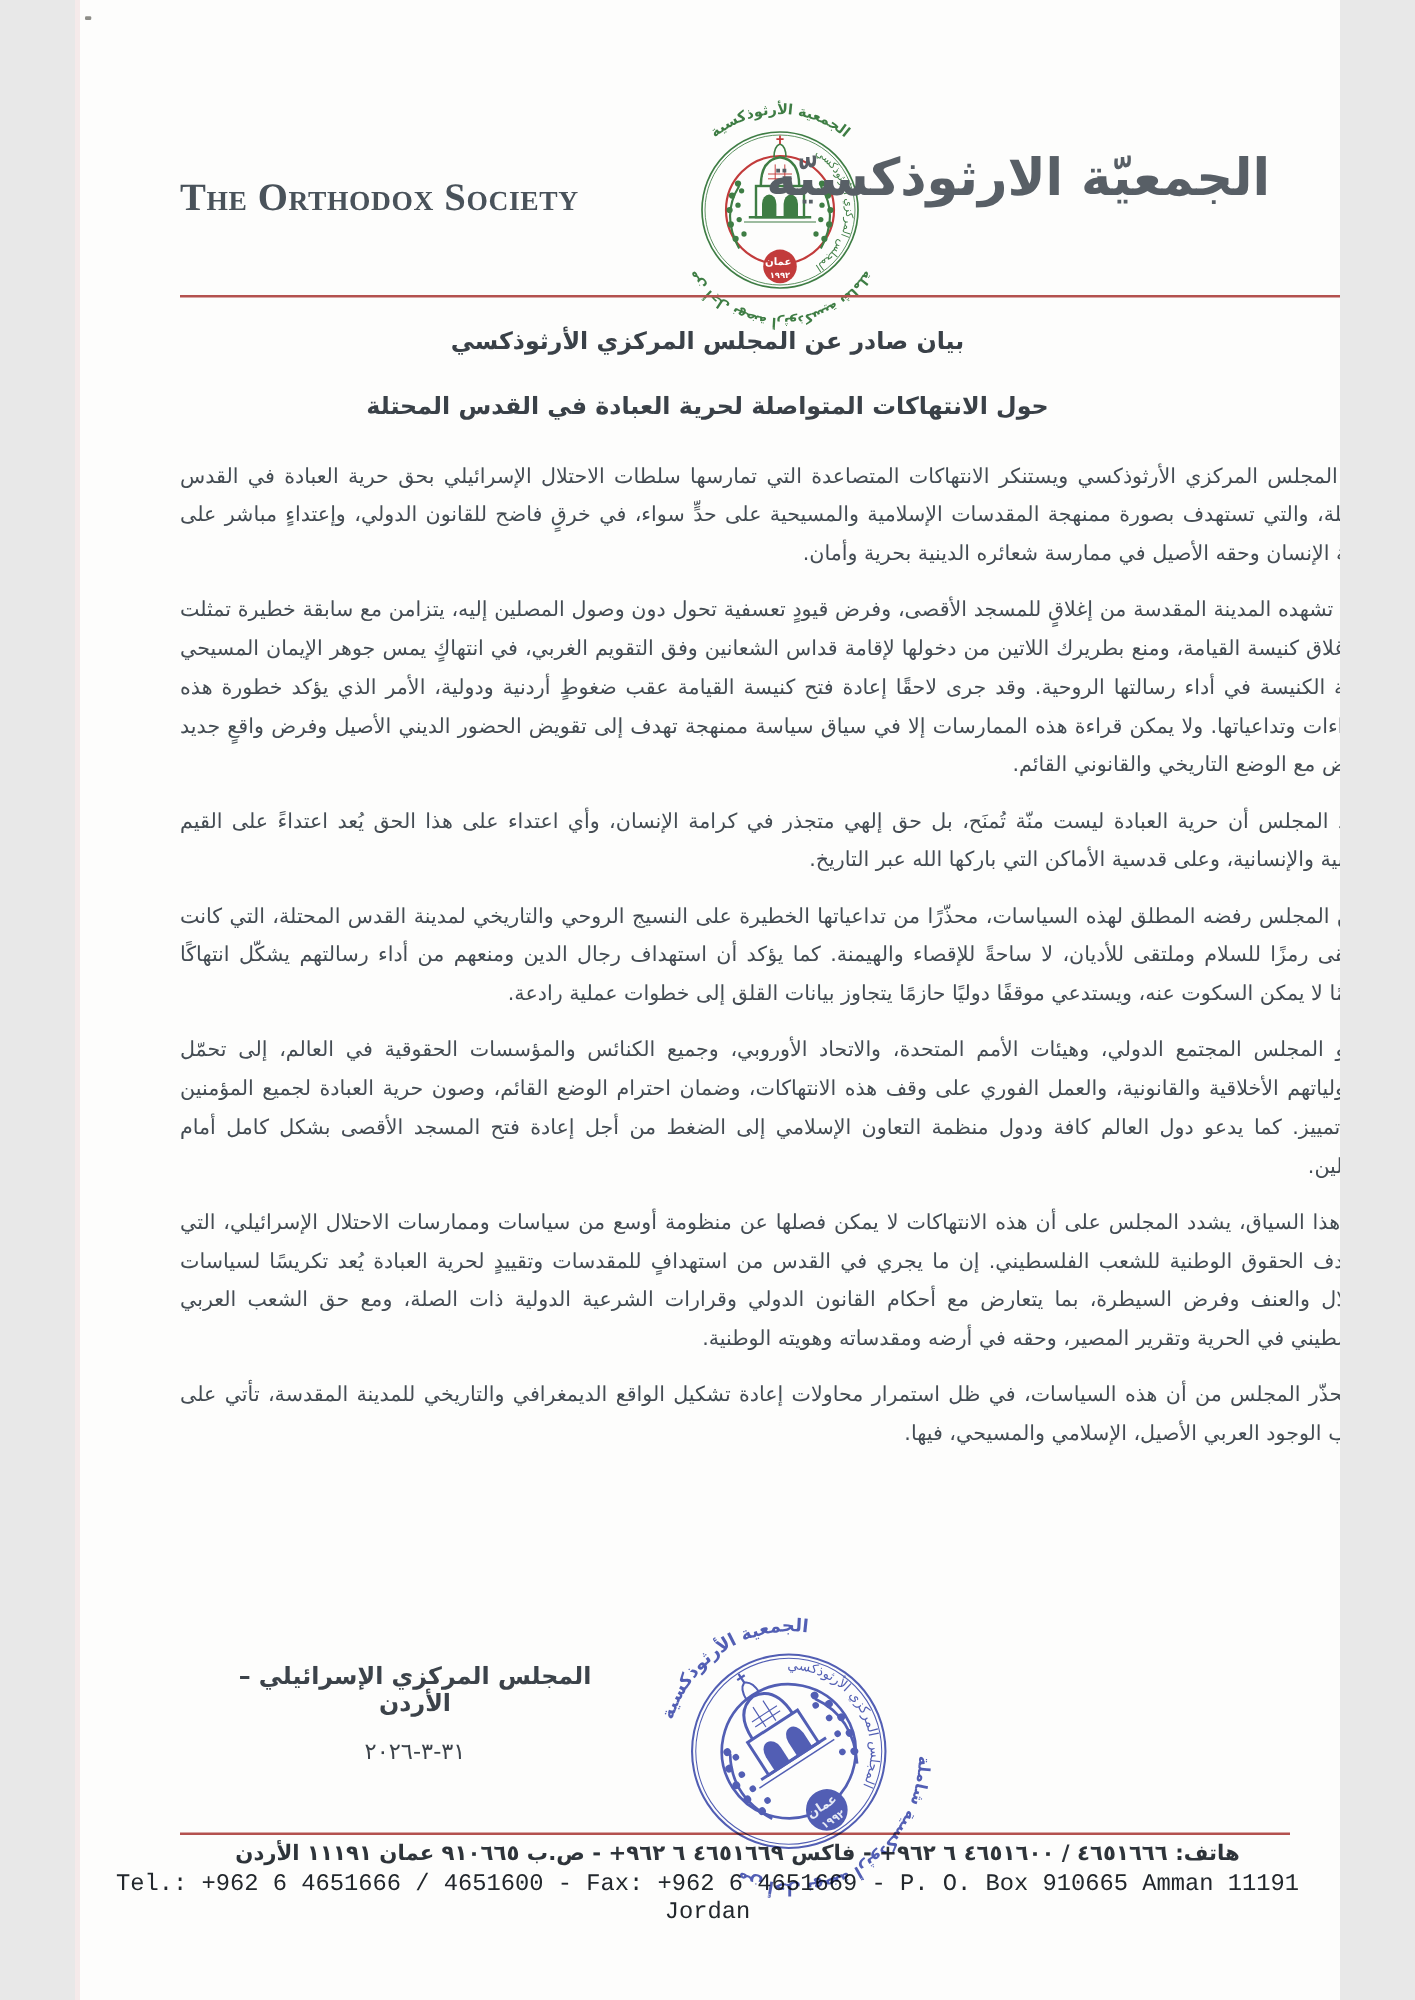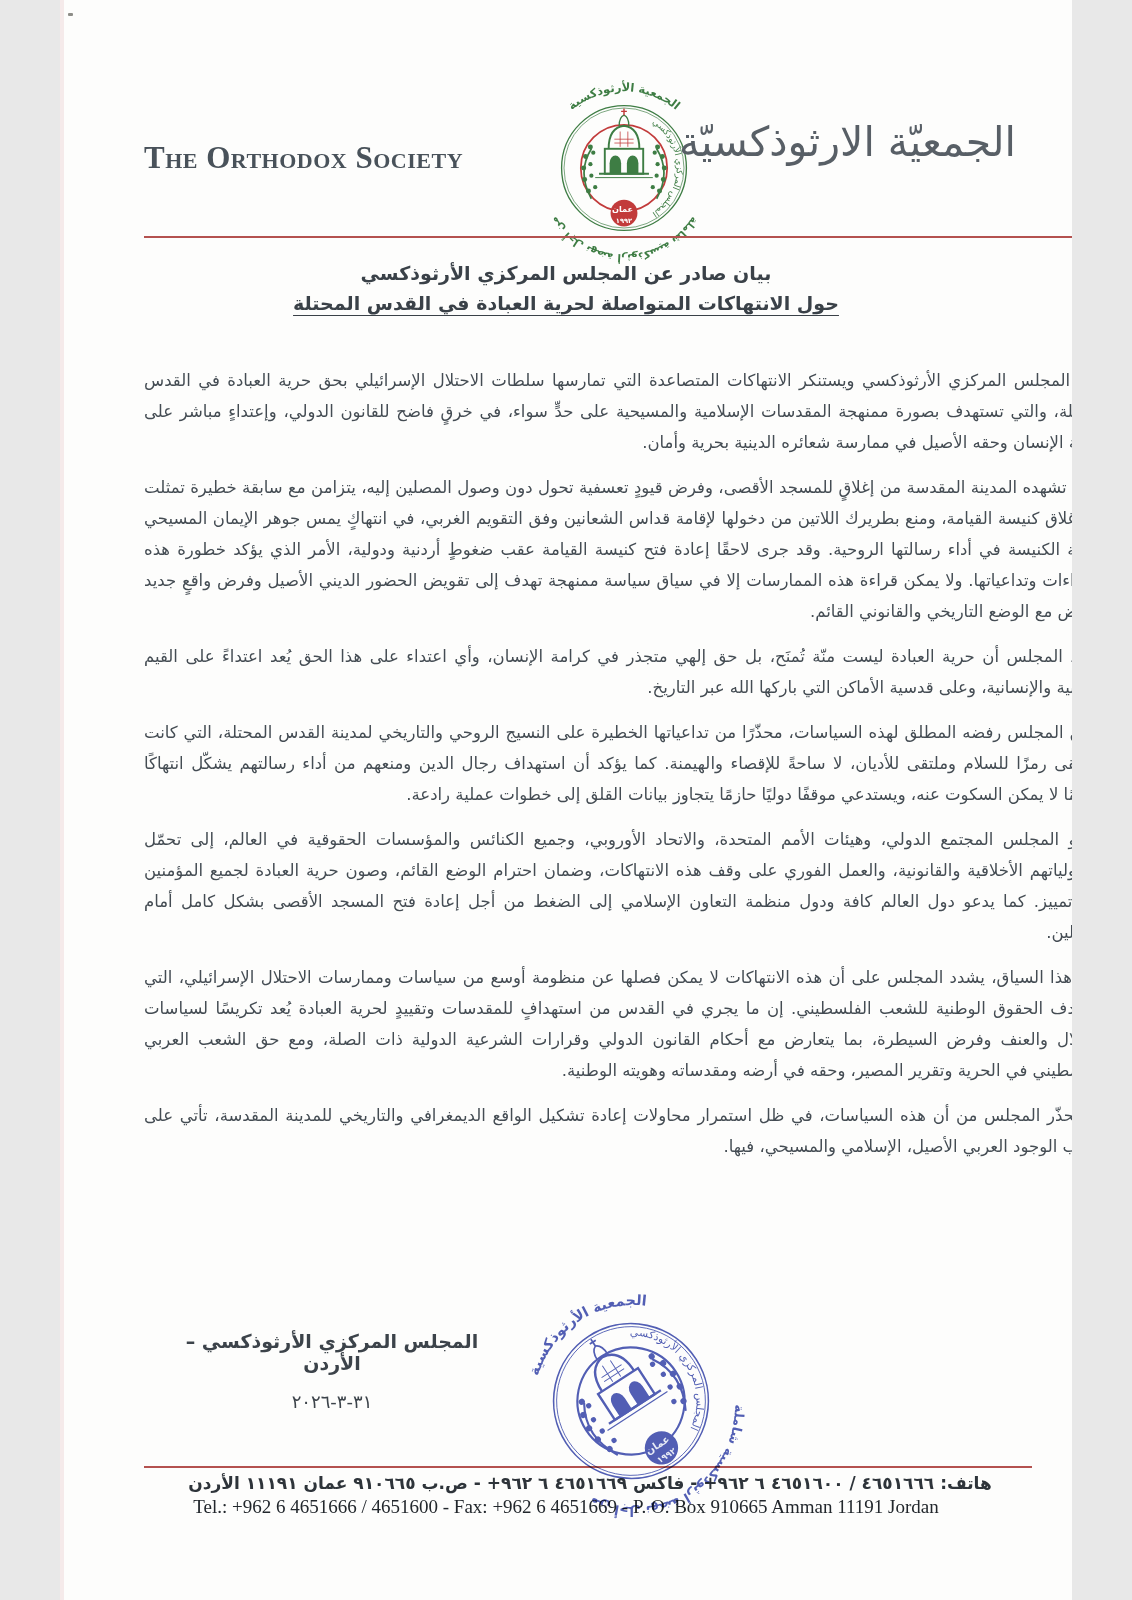--- a/index.html
+++ b/index.html
@@ -16,33 +16,33 @@
     position:absolute;left:84px;top:140px;
     font-family:"Liberation Serif","DejaVu Serif",serif;
     font-variant-caps:small-caps;font-weight:700;font-size:31px;
     letter-spacing:.5px;color:#49525a;white-space:nowrap;
   }
   .logo{position:absolute;left:468px;top:72px;width:192px;height:192px;
         --eg:#3e7d44;--er:#c23b3b;--btx:#ffffff;}
   .logo svg,.stamp svg{width:100%;height:100%;display:block;}
   .title-ar{
     position:absolute;right:56px;top:118px;
-    font-size:41px;font-weight:400;color:#585f66;white-space:nowrap;
+    font-size:41px;font-weight:700;color:#585f66;white-space:nowrap;
     direction:rtl;
   }
   .rule{position:absolute;height:2px;background:#b4524f;}
   .rule-top{left:84px;width:964px;top:236px;}
   .rule-bottom{left:84px;right:40px;top:1466px;}
 
   
   .stmt-title{
     position:absolute;left:0;right:0;top:258px;text-align:center;
     direction:rtl;font-weight:700;font-size:19px;line-height:30px;color:#3a4148;
   }
-  .stmt-title .u{text-decoration:underline;text-underline-offset:5px;}
+  .stmt-title .u{text-underline-offset:5px;margin-top:22px;}
 
   
   .paras{
     position:absolute;left:84px;top:351px;width:964px;
     direction:rtl;text-align:justify;
     font-size:16.5px;line-height:31px;color:#444c53;
   }
   .paras p{margin:14px 0 8px 0;}
 
   
@@ -57,21 +57,21 @@
   .stamp{
     position:absolute;left:452px;top:1282px;width:238px;height:238px;
     transform:rotate(-33deg);opacity:.88;mix-blend-mode:multiply;z-index:5;
     --eg:#3a49ac;--er:#3a49ac;--btx:#e6eaf8;
   }
 
   
   .footer{position:absolute;left:0;right:0;top:1473px;text-align:center;z-index:1;}
   .footer-ar{direction:rtl;font-size:17px;font-weight:700;color:#2e343a;margin-left:48px;}
   .footer-en,.footer-mail{
-    font-family:Liberation Serif, serif;
+    font-family:Liberation Mono, monospace;
     font-size:19px;color:#22272c;margin-top:3px;
   }
 
   .defs{position:absolute;width:0;height:0;overflow:hidden;}
 </style>
 </head>
 <body>
 
 <svg class="defs" xmlns="http://www.w3.org/2000/svg" aria-hidden="true">
   <symbol id="emblem" viewBox="0 0 200 200">
@@ -160,21 +160,21 @@
     <p>يُدين المجلس المركزي الأرثوذكسي ويستنكر الانتهاكات المتصاعدة التي تمارسها سلطات الاحتلال الإسرائيلي بحق حرية العبادة في القدس المحتلة، والتي تستهدف بصورة ممنهجة المقدسات الإسلامية والمسيحية على حدٍّ سواء، في خرقٍ فاضح للقانون الدولي، وإعتداءٍ مباشر على كرامة الإنسان وحقه الأصيل في ممارسة شعائره الدينية بحرية وأمان.</p>
     <p>إن ما تشهده المدينة المقدسة من إغلاقٍ للمسجد الأقصى، وفرض قيودٍ تعسفية تحول دون وصول المصلين إليه، يتزامن مع سابقة خطيرة تمثلت في إغلاق كنيسة القيامة، ومنع بطريرك اللاتين من دخولها لإقامة قداس الشعانين وفق التقويم الغربي، في انتهاكٍ يمس جوهر الإيمان المسيحي وحرية الكنيسة في أداء رسالتها الروحية. وقد جرى لاحقًا إعادة فتح كنيسة القيامة عقب ضغوطٍ أردنية ودولية، الأمر الذي يؤكد خطورة هذه الإجراءات وتداعياتها. ولا يمكن قراءة هذه الممارسات إلا في سياق سياسة ممنهجة تهدف إلى تقويض الحضور الديني الأصيل وفرض واقعٍ جديد يتعارض مع الوضع التاريخي والقانوني القائم.</p>
     <p>ويؤكد المجلس أن حرية العبادة ليست منّة تُمنَح، بل حق إلهي متجذر في كرامة الإنسان، وأي اعتداء على هذا الحق يُعد اعتداءً على القيم الإيمانية والإنسانية، وعلى قدسية الأماكن التي باركها الله عبر التاريخ.</p>
     <p>ويعلن المجلس رفضه المطلق لهذه السياسات، محذّرًا من تداعياتها الخطيرة على النسيج الروحي والتاريخي لمدينة القدس المحتلة، التي كانت وستبقى رمزًا للسلام وملتقى للأديان، لا ساحةً للإقصاء والهيمنة. كما يؤكد أن استهداف رجال الدين ومنعهم من أداء رسالتهم يشكّل انتهاكًا جسيمًا لا يمكن السكوت عنه، ويستدعي موقفًا دوليًا حازمًا يتجاوز بيانات القلق إلى خطوات عملية رادعة.</p>
     <p>ويدعو المجلس المجتمع الدولي، وهيئات الأمم المتحدة، والاتحاد الأوروبي، وجميع الكنائس والمؤسسات الحقوقية في العالم، إلى تحمّل مسؤولياتهم الأخلاقية والقانونية، والعمل الفوري على وقف هذه الانتهاكات، وضمان احترام الوضع القائم، وصون حرية العبادة لجميع المؤمنين دون تمييز. كما يدعو دول العالم كافة ودول منظمة التعاون الإسلامي إلى الضغط من أجل إعادة فتح المسجد الأقصى بشكل كامل أمام المصلين.</p>
     <p>وفي هذا السياق، يشدد المجلس على أن هذه الانتهاكات لا يمكن فصلها عن منظومة أوسع من سياسات وممارسات الاحتلال الإسرائيلي، التي تستهدف الحقوق الوطنية للشعب الفلسطيني. إن ما يجري في القدس من استهدافٍ للمقدسات وتقييدٍ لحرية العبادة يُعد تكريسًا لسياسات الاحتلال والعنف وفرض السيطرة، بما يتعارض مع أحكام القانون الدولي وقرارات الشرعية الدولية ذات الصلة، ومع حق الشعب العربي الفلسطيني في الحرية وتقرير المصير، وحقه في أرضه ومقدساته وهويته الوطنية.</p>
     <p>كما يُحذّر المجلس من أن هذه السياسات، في ظل استمرار محاولات إعادة تشكيل الواقع الديمغرافي والتاريخي للمدينة المقدسة، تأتي على حساب الوجود العربي الأصيل، الإسلامي والمسيحي، فيها.</p>
   </main>
 
   <div class="signature">
-    <div class="sig-name">المجلس المركزي الأرثوذكسي – الأردن</div>
+    <div class="sig-name">المجلس المركزي الإسرائيلي – الأردن</div>
     <div class="sig-date">٣١-٣-٢٠٢٦</div>
   </div>
 
   <div class="stamp">
     <svg viewBox="0 0 200 200">
         <use href="#emblem"></use>
       </svg>
   </div>
 
   <div class="rule rule-bottom"></div>

